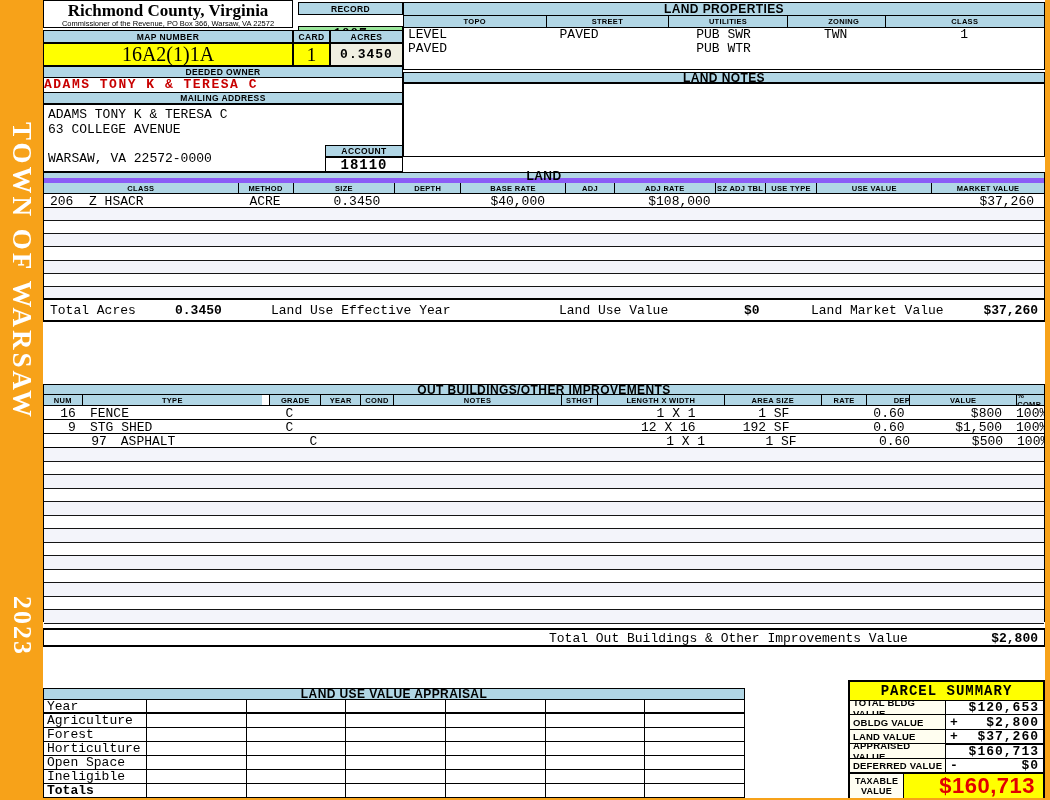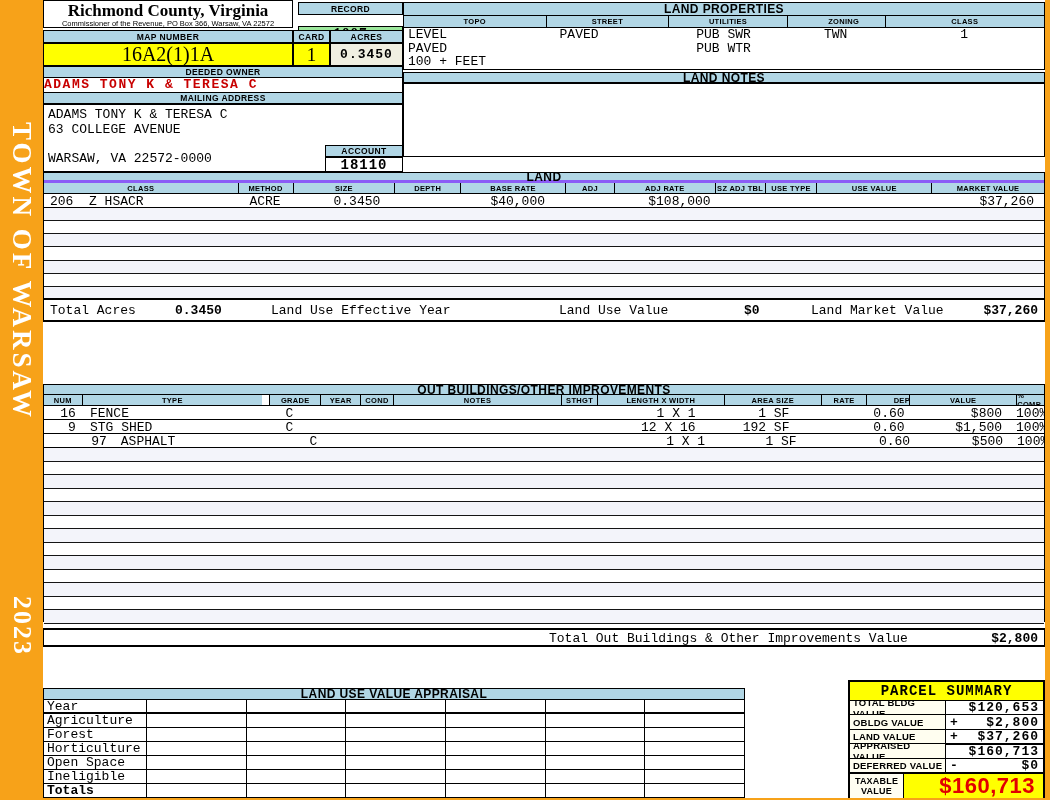--- a/index.html
+++ b/index.html
@@ -131,35 +131,28 @@
           <div class="lpc" style="width: 98px; text-align: center;">TWN</div>
           <div class="lpc" style="width: 160px; text-align: center;">1</div>
         </div>
         <div class="lpvrow">
           <div class="lpc" style="width: 142px; text-align: left; padding-left: 4px;">PAVED</div>
           <div class="lpc" style="width: 123px; text-align: left; padding-left: 14px;"></div>
           <div class="lpc" style="width: 119px; text-align: left; padding-left: 28px;">PUB WTR</div>
           <div class="lpc" style="width: 98px; text-align: center;"></div>
           <div class="lpc" style="width: 160px; text-align: center;"></div>
         </div>
-        <div class="lpvrow">
-          <div class="lpc" style="width: 142px; text-align: left; padding-left: 4px;">100 + FEET</div>
-          <div class="lpc" style="width: 123px; text-align: left; padding-left: 14px;"></div>
-          <div class="lpc" style="width: 119px; text-align: left; padding-left: 28px;"></div>
-          <div class="lpc" style="width: 98px; text-align: center;"></div>
-          <div class="lpc" style="width: 160px; text-align: center;"></div>
-        </div>
       </div>
   </div>
 
   <div class="abs bar" style="left:360px;top:72px;width:642px;height:11px">LAND NOTES</div>
   <div class="abs box" style="left:360px;top:83px;width:642px;height:74px"></div>
 
   <div class="abs box" style="left:0;top:172px;width:1002px;height:126px">
-    <div class="bar" style="height:10px;border:none;border-bottom:3px solid #8b5cf6">LAND</div>
+    <div class="bar" style="height:10px;border:none;border-bottom:5px solid #8b5cf6">LAND</div>
     <div class="hcrow" id="land-cols">
         <div class="hc" style="width: 194px;">CLASS</div>
         <div class="hc" style="width: 55px;">METHOD</div>
         <div class="hc" style="width: 102px;">SIZE</div>
         <div class="hc" style="width: 66px;">DEPTH</div>
         <div class="hc" style="width: 105px;">BASE RATE</div>
         <div class="hc" style="width: 49px;">ADJ</div>
         <div class="hc" style="width: 101px;">ADJ RATE</div>
         <div class="hc" style="width: 50px;">SZ ADJ TBL</div>
         <div class="hc" style="width: 52px;">USE TYPE</div>

